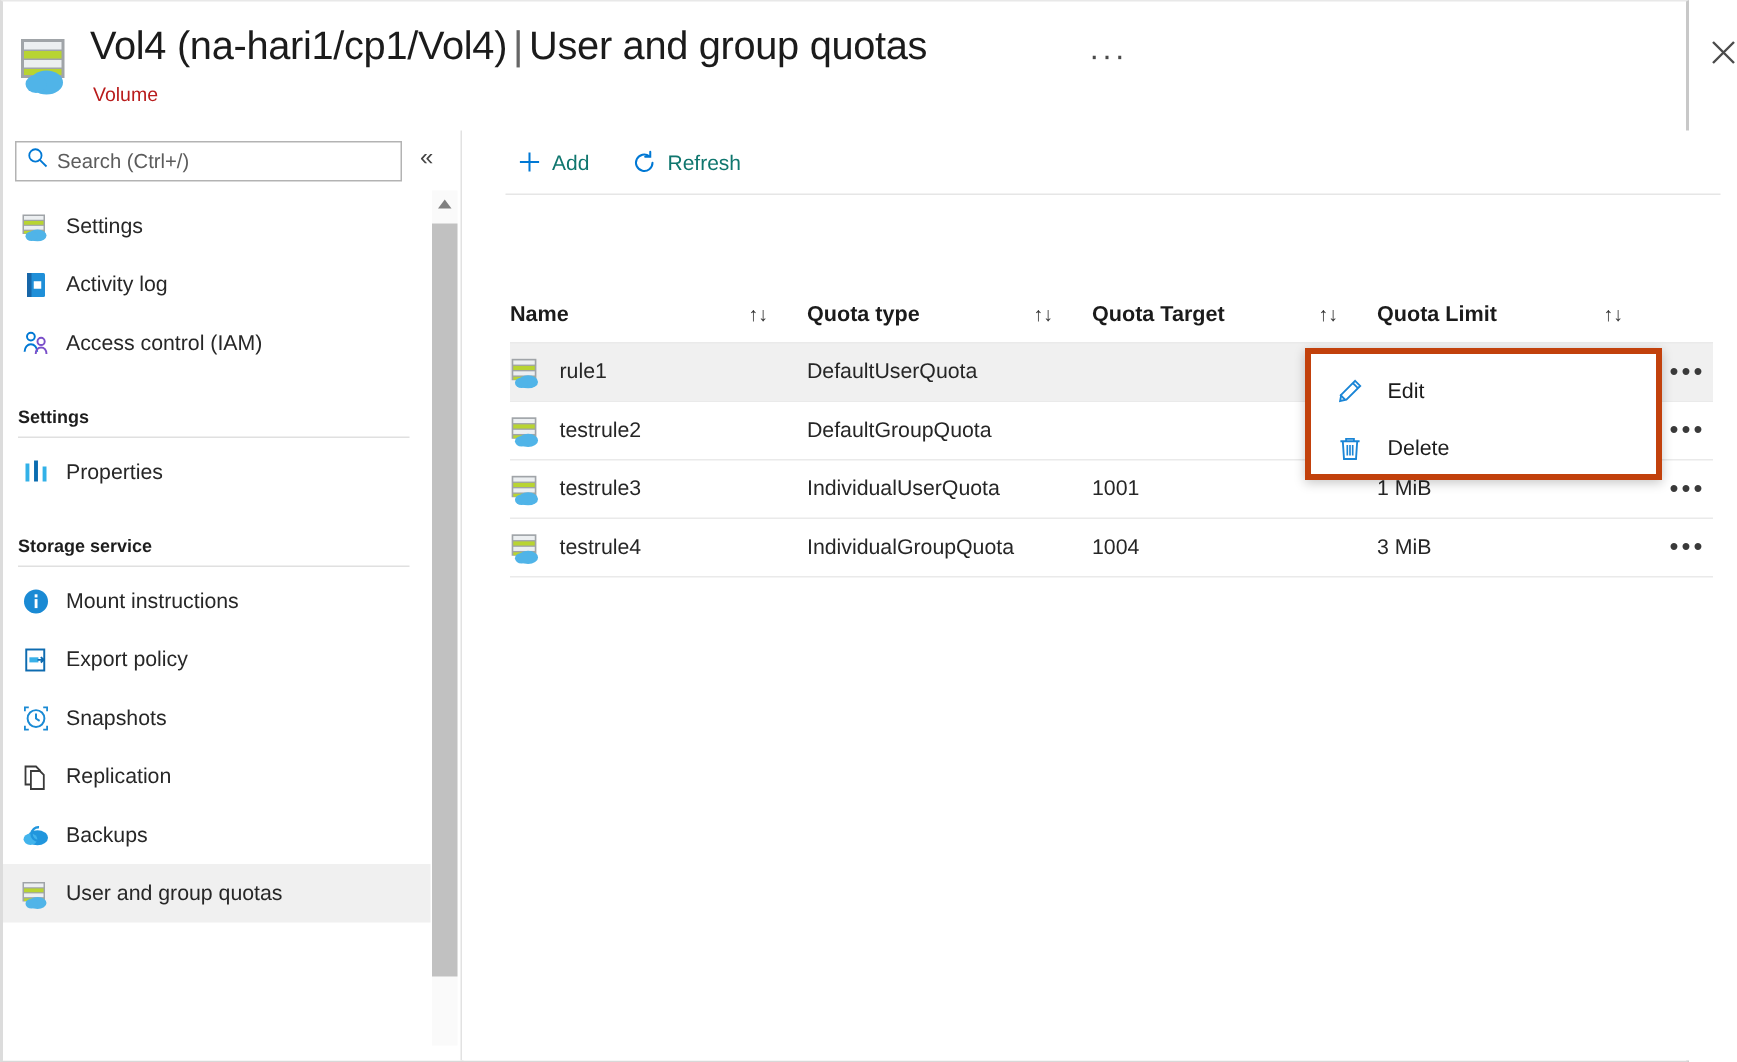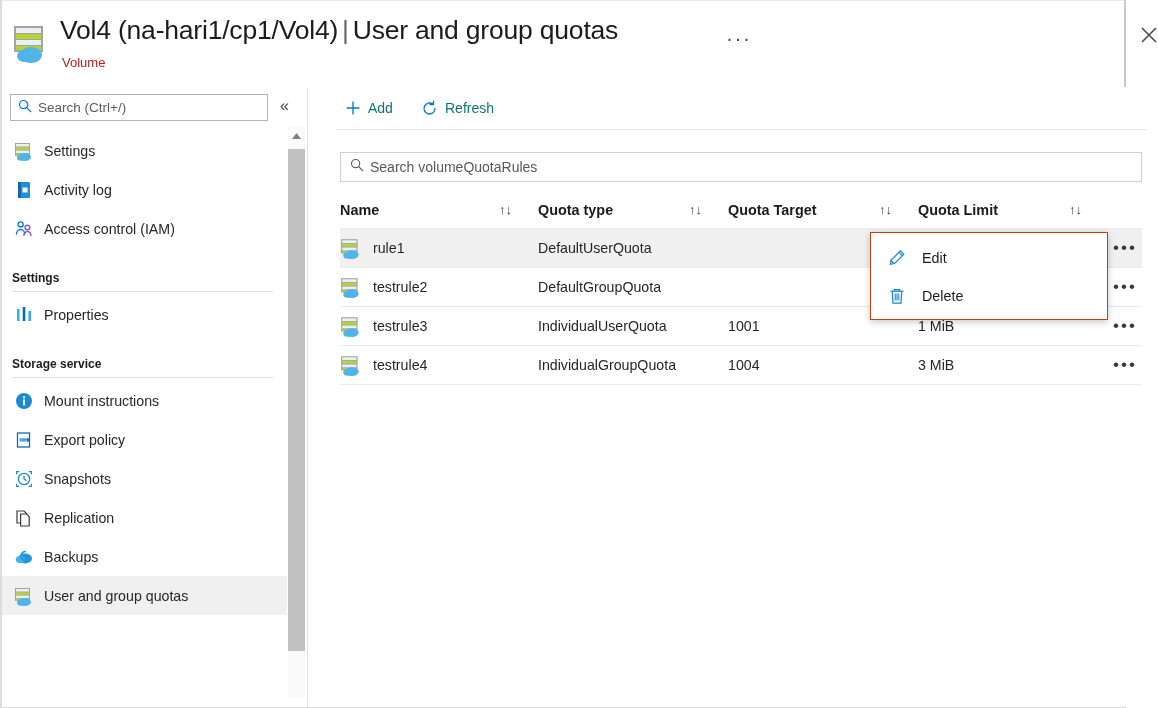--- a/index.html
+++ b/index.html
@@ -147,21 +147,21 @@
   .dots {
     font-size: 17px; color: #3a3a3a; letter-spacing: 2px;
     cursor: pointer; text-align: center; line-height: 1;
   }
 
   
   .ctxmenu {
     position: absolute; left: 868px; top: 231px;
     width: 238px; height: 88px;
     background: #ffffff;
-    border: 1px solid #c2410c;
+    border: 4px solid #c2410c;
     box-shadow: 0 2px 7px rgba(0,0,0,0.22);
     z-index: 40;
     padding: 6px 0;
   }
   .ctx-item {
     height: 38px; display: flex; align-items: center;
     padding-left: 16px; cursor: pointer; font-size: 14.3px; color: #1b1b1b;
   }
   .ctx-ico { width: 20px; height: 20px; margin-right: 15px; flex: 0 0 20px; display:flex; align-items:center; justify-content:center; }
 </style>
@@ -373,29 +373,20 @@
           <svg width="17" height="17" viewBox="0 0 17 17">
             <path d="M14 8.5a5.5 5.5 0 1 1-2.1-4.35" stroke="#0078d4" stroke-width="1.35" fill="none" stroke-linecap="round"></path>
             <path d="M12.5 1.1 V4.5 H9.1" stroke="#0078d4" stroke-width="1.35" fill="none" stroke-linecap="round"></path>
           </svg>
         </span>
         <span>Refresh</span>
       </div>
       <div class="tb-rule"></div>
     </div>
 
-    <div class="grid-search">
-      <span class="mag">
-        <svg width="14" height="14" viewBox="0 0 14 14">
-          <circle cx="5.6" cy="5.6" r="4.1" stroke="#5b5b5b" stroke-width="1.1" fill="none"></circle>
-          <line x1="8.7" y1="8.7" x2="13" y2="13" stroke="#5b5b5b" stroke-width="1.1"></line>
-        </svg>
-      </span>
-      <span class="ph">Search volumeQuotaRules</span>
-    </div>
 
     <table class="grid">
       <colgroup>
         <col class="col-name">
           <col class="col-type">
           <col class="col-target">
           <col class="col-limit">
           <col class="col-act">
       </colgroup>
       <thead>

